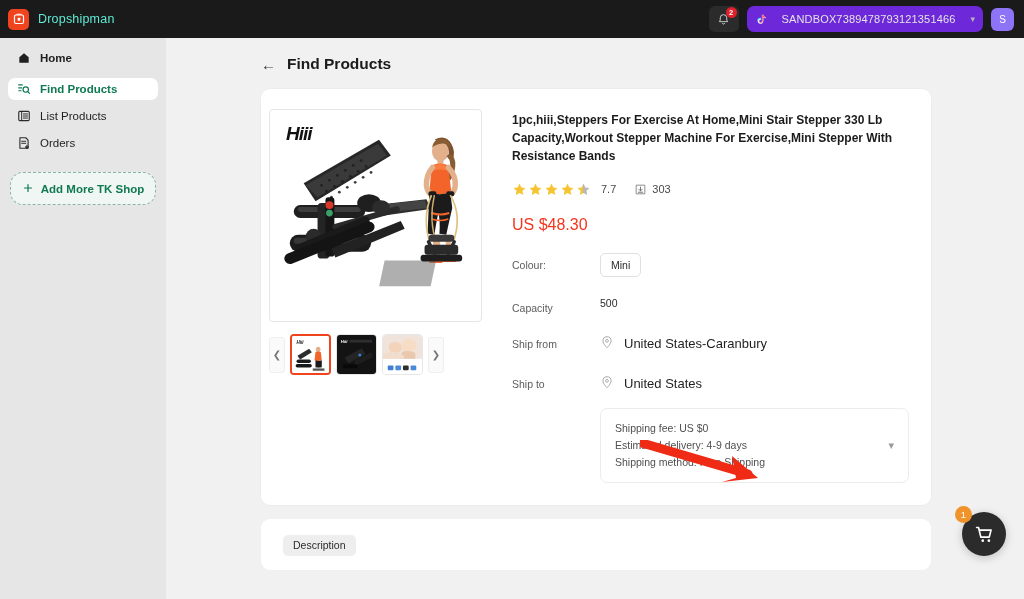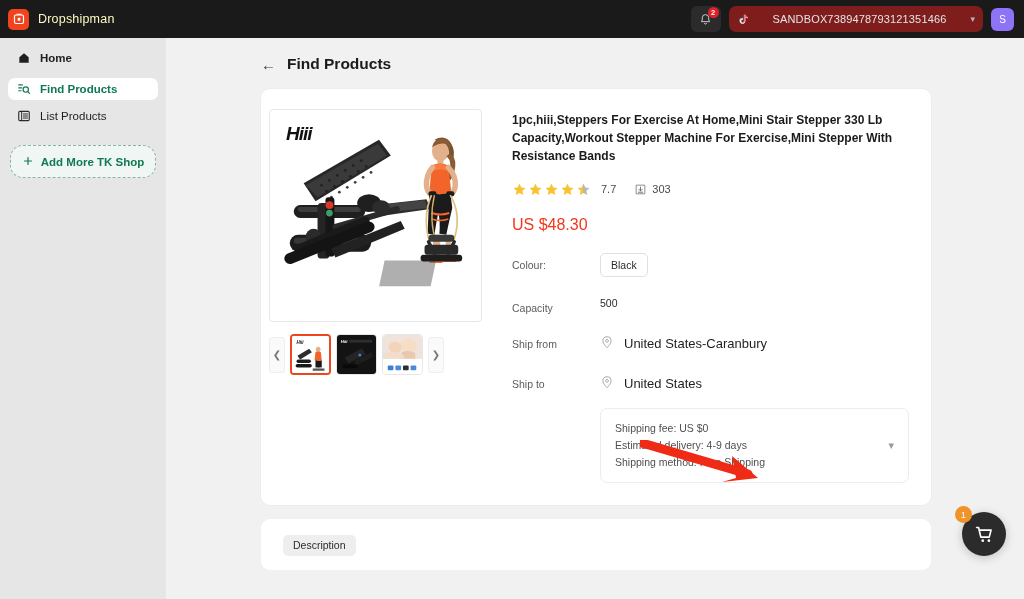--- a/index.html
+++ b/index.html
@@ -16,39 +16,39 @@
     position: absolute; top: 0; left: 0; width: 1024px; height: 38px;
     background: #1a1a1a; display: flex; align-items: center;
     padding: 0 10px 0 8px;
   }
   .brand { display: flex; align-items: center; gap: 9px; }
   .brand-logo {
     width: 21px; height: 21px; border-radius: 5px;
     background: #f0441f; display: flex; align-items: center; justify-content: center;
   }
   .brand-logo svg { display: block; }
-  .brand-name { color: #fef9c3; font-size: 12.5px; letter-spacing: .2px; }
+  .brand-name { color: #5eead4; font-size: 12.5px; letter-spacing: .2px; }
 
   .topbar-right { margin-left: auto; display: flex; align-items: center; gap: 8px; }
 
   .bell-wrap {
     position: relative; width: 30px; height: 26px; border-radius: 6px;
     background: #2b2b2b; display: flex; align-items: center; justify-content: center;
     cursor: pointer;
   }
   .bell-badge {
     position: absolute; top: 1px; right: 2px; min-width: 11px; height: 11px;
     border-radius: 6px; background: #e0202a; color: #fff;
     font-size: 7.5px; line-height: 11px; text-align: center; padding: 0 2px;
     font-weight: bold;
   }
 
   .shop-pill {
-    display: flex; align-items: center; gap: 23px; height: 26px;
-    background: #7f1d1d; border-radius: 7px; padding: 0 8px; cursor: pointer;
+    display: flex; align-items: center; gap: 14px; height: 26px;
+    background: #6d28d9; border-radius: 7px; padding: 0 8px; cursor: pointer;
   }
   .shop-name { color: #e4e4e4; font-size: 11px; letter-spacing: .15px; white-space: nowrap; }
   .chev-sm { color: #b5b5b5; font-size: 9px; margin-left: 1px; }
 
   .avatar {
     width: 23px; height: 23px; border-radius: 6px; background: #8d73f6;
     color: #fff; font-size: 10px; display: flex; align-items: center; justify-content: center;
     cursor: pointer;
   }
 
@@ -246,20 +246,30 @@
     <div class="nav-item">
       <span class="ico">
         <svg width="14" height="14" viewBox="0 0 24 24">
             <rect x="3" y="4" width="18" height="16" rx="2" fill="none" stroke="#2b2b2b" stroke-width="1.9"></rect>
             <path d="M8 4v16M11 8.5h7M11 12h7M11 15.5h7" stroke="#2b2b2b" stroke-width="1.7" stroke-linecap="round"></path>
           </svg>
       </span>
       <span>List Products</span>
     </div>
 
+    <div class="nav-item">
+      <span class="ico">
+        <svg width="14" height="14" viewBox="0 0 24 24">
+            <path d="M5 3h10l4 4v14H5z" fill="none" stroke="#2b2b2b" stroke-width="1.9" stroke-linejoin="round"></path>
+            <path d="M8 9h7M8 12.5h7" stroke="#2b2b2b" stroke-width="1.7" stroke-linecap="round"></path>
+            <path d="M17 16v5M14.6 18.6 17 21.2l2.4-2.6" stroke="#2b2b2b" stroke-width="1.9" stroke-linecap="round" stroke-linejoin="round"></path>
+          </svg>
+      </span>
+      <span>Orders</span>
+    </div>
 
     <div class="add-shop">
       <span>
         <svg width="12" height="12" viewBox="0 0 24 24">
             <path d="M12 5v14M5 12h14" stroke="#0f7a52" stroke-width="2.4" stroke-linecap="round"></path>
           </svg>
       </span>
       <span>Add More TK Shop</span>
     </div>
   </div>
@@ -459,21 +469,21 @@
                 <path d="M12 7.5v7M8.8 11.4 12 14.6l3.2-3.2M8 17h8" stroke="#6b6b6b" stroke-width="1.7" stroke-linecap="round" stroke-linejoin="round" fill="none"></path>
               </svg>
             <span class="sales-num">303</span>
           </span>
         </div>
 
         <div class="price">US $48.30</div>
 
         <div class="attr-row">
           <span class="attr-label">Colour:</span>
-          <span class="chip">Black</span>
+          <span class="chip">Mini</span>
         </div>
 
         <div class="attr-row">
           <span class="attr-label">Capacity</span>
           <span class="attr-val">500</span>
         </div>
 
         <div class="ship-row">
           <span class="ship-label">Ship from</span>
           <span class="pin">

